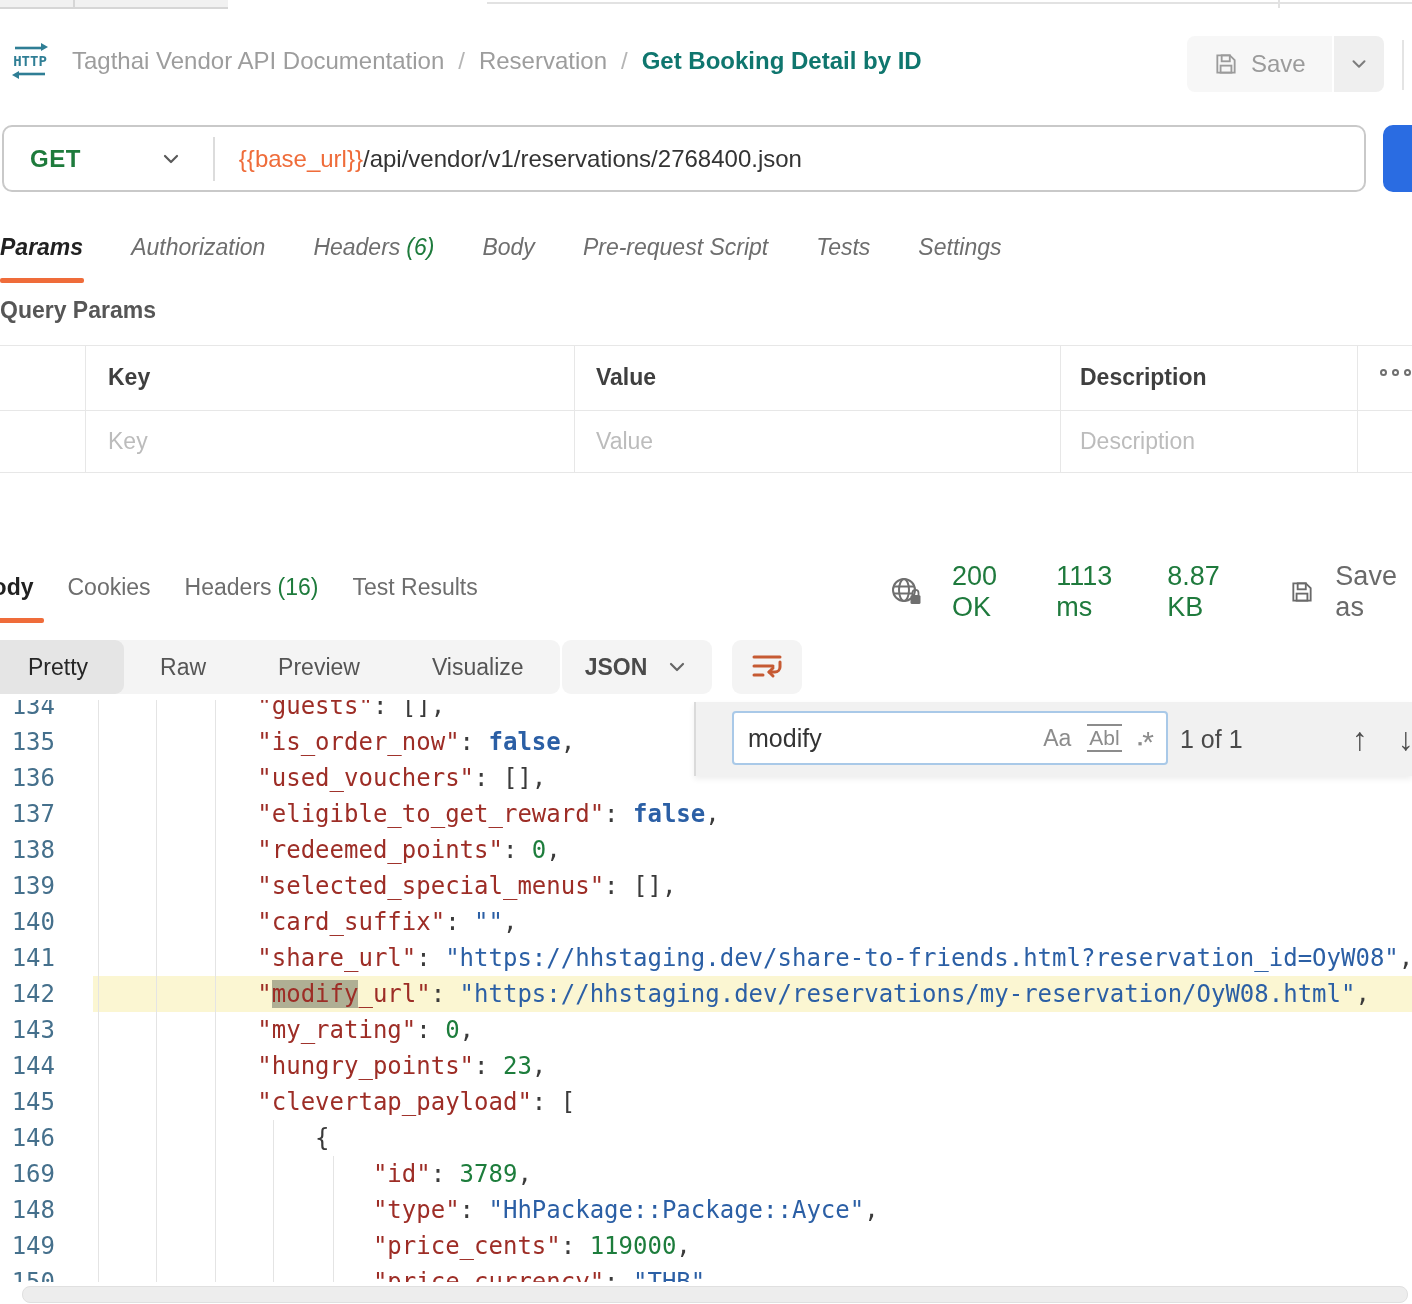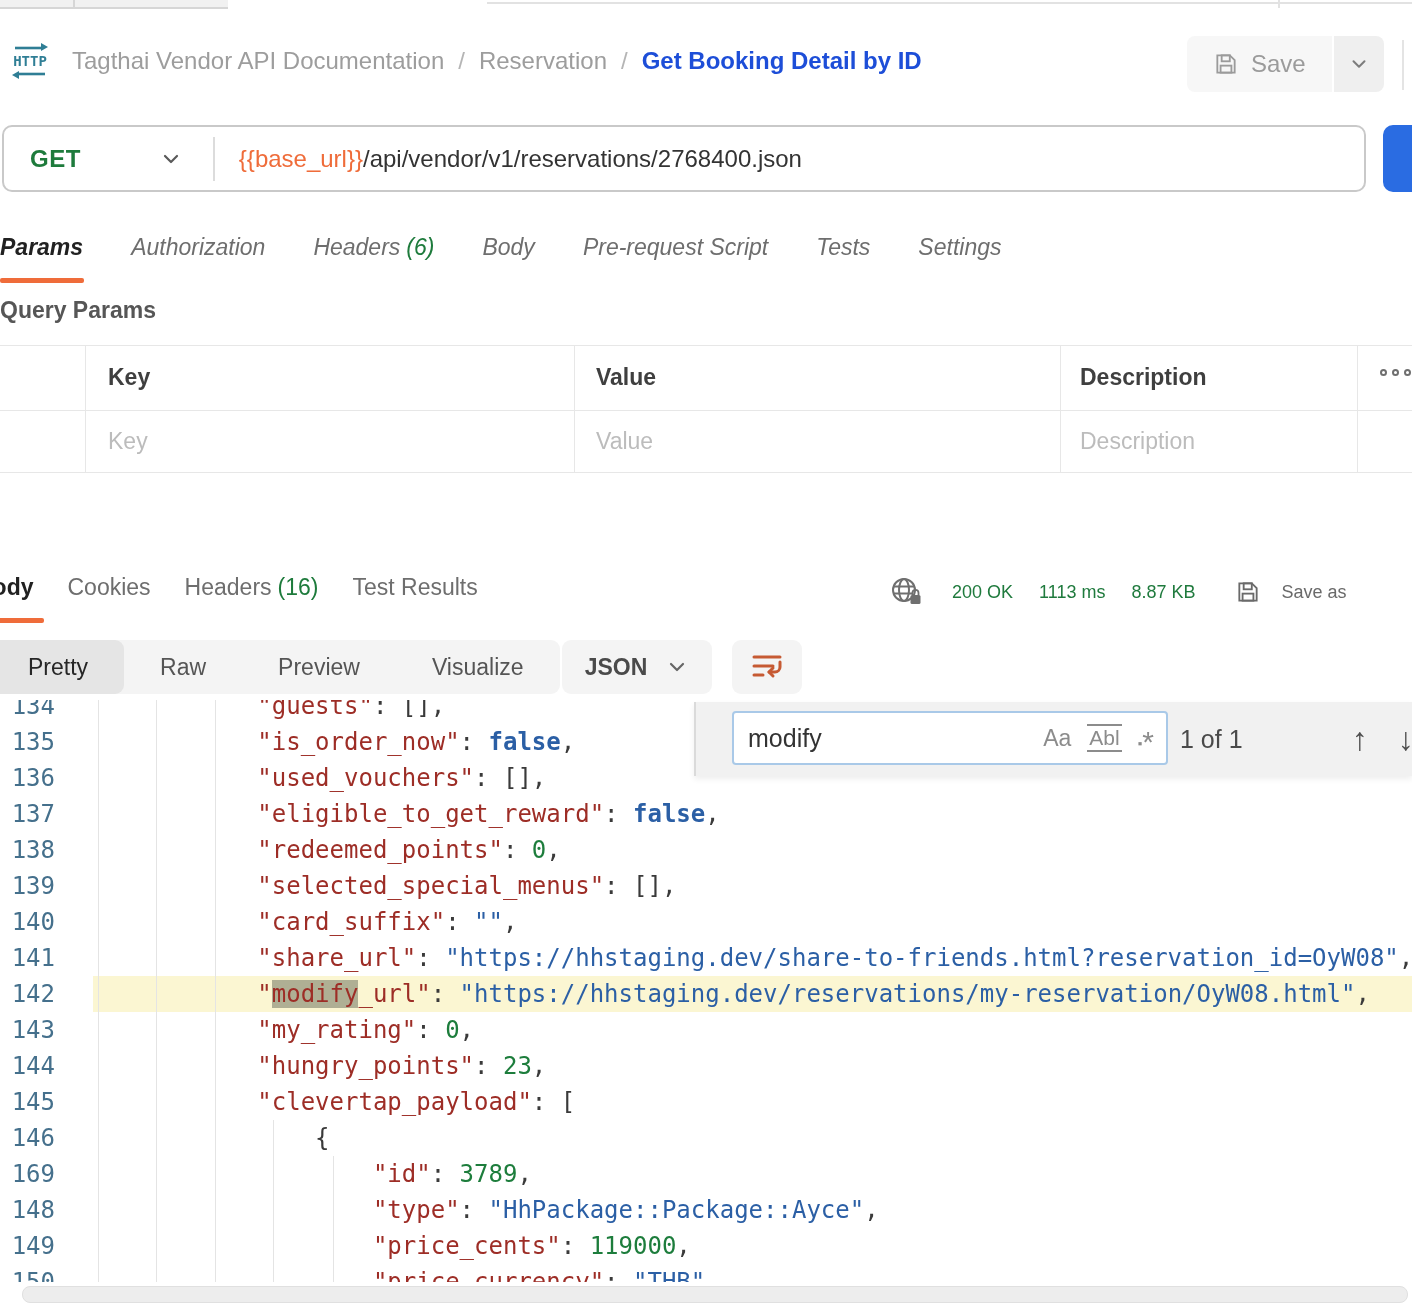--- a/index.html
+++ b/index.html
@@ -9,21 +9,21 @@
   
   .ts-left{position:absolute;left:0;top:0;width:228px;height:9px;background:#f1f1f1;border-bottom:2px solid #d6d6d6;box-sizing:border-box;}
   .ts-left-sep{position:absolute;left:73px;top:0;width:2px;height:9px;background:#d6d6d6;}
   .ts-right{position:absolute;left:487px;top:2px;width:925px;height:2px;background:#e2e2e2;}
   .ts-right-sep{position:absolute;left:1278px;top:0;width:2px;height:8px;background:#e2e2e2;}
 
   
   .header{position:absolute;left:0;top:10px;width:1412px;height:100px;}
   .crumbs{position:absolute;left:8px;top:30px;display:flex;align-items:center;font-size:24px;color:#9d9d9d;}
   .crumbs .sep{margin:0 14px;color:#b5b5b5;}
-  .crumbs .current{color:#1d4ed8;font-weight:bold;}
+  .crumbs .current{color:#0f766e;font-weight:bold;}
   .http-icon{margin-right:20px;display:inline-flex;}
   .savegrp{position:absolute;left:1187px;top:26px;height:56px;display:flex;}
   .save-btn{display:flex;align-items:center;gap:12px;background:#f7f7f7;border-radius:8px 0 0 8px;
             padding:0 26px;font-size:24px;color:#9b9b9b;cursor:pointer;}
   .save-caret{width:50px;background:#efefef;border-radius:0 8px 8px 0;display:flex;align-items:center;justify-content:center;margin-left:2px;cursor:pointer;}
   .hdr-divider{position:absolute;left:1402px;top:30px;width:2px;height:50px;background:#e4e4e4;}
 
   
   .urlrow{position:absolute;left:0;top:121px;width:1412px;height:75px;text-align:center;}
   .urlbar{position:absolute;left:2px;top:4px;width:1364px;height:67px;border:2px solid #c9c9c9;border-radius:10px;
@@ -51,21 +51,21 @@
   .ptable .hcell{position:absolute;top:0;height:65px;display:flex;align-items:center;font-size:23px;font-weight:bold;color:#3f3f3f;}
   .ptable .pcell{position:absolute;top:65px;height:63px;display:flex;align-items:center;font-size:23px;color:#bcbcbc;}
   .dots{position:absolute;left:1380px;top:24px;display:flex;gap:5px;cursor:pointer;}
   .dots i{width:7px;height:7px;border:2.5px solid #6f6f6f;border-radius:50%;box-sizing:border-box;display:block;}
 
   
   .resptabs{position:absolute;left:-24px;top:560px;height:64px;display:flex;gap:34px;font-size:23px;color:#6e6e6e;align-items:flex-start;}
   .resptabs .tab{padding-top:14px;cursor:pointer;white-space:nowrap;}
   .resptabs .tab.active{color:#212121;font-weight:bold;}
   .resp-underline{position:absolute;left:-24px;top:618px;width:68px;height:5px;background:#ef6c3a;border-radius:2px;}
-  .respmeta{position:absolute;left:890px;top:560px;height:64px;display:flex;align-items:center;font-size:18px;color:#1f7a3d;}
+  .respmeta{position:absolute;left:890px;top:560px;height:64px;display:flex;align-items:center;font-size:27px;color:#1f7a3d;}
   .respmeta .m{margin-left:26px;cursor:pointer;}
   .respmeta .saveas{color:#6a6a6a;display:flex;align-items:center;gap:20px;margin-left:40px;cursor:pointer;}
 
   
   .rtools{position:absolute;left:0;top:640px;height:54px;width:1412px;}
   .seg{position:absolute;left:-8px;top:0;height:54px;background:#f4f4f4;border-radius:9px;display:flex;align-items:center;font-size:23px;color:#555;}
   .seg .s{padding:0 36px;height:54px;display:flex;align-items:center;cursor:pointer;border-radius:9px;}
   .seg .s.active{background:#e5e5e5;color:#262626;}
   .fmt-btn{position:absolute;left:562px;top:0;width:150px;height:54px;background:#f4f4f4;border-radius:9px;
            display:flex;align-items:center;justify-content:center;gap:18px;font-size:23px;font-weight:bold;color:#4a4a4a;cursor:pointer;}

